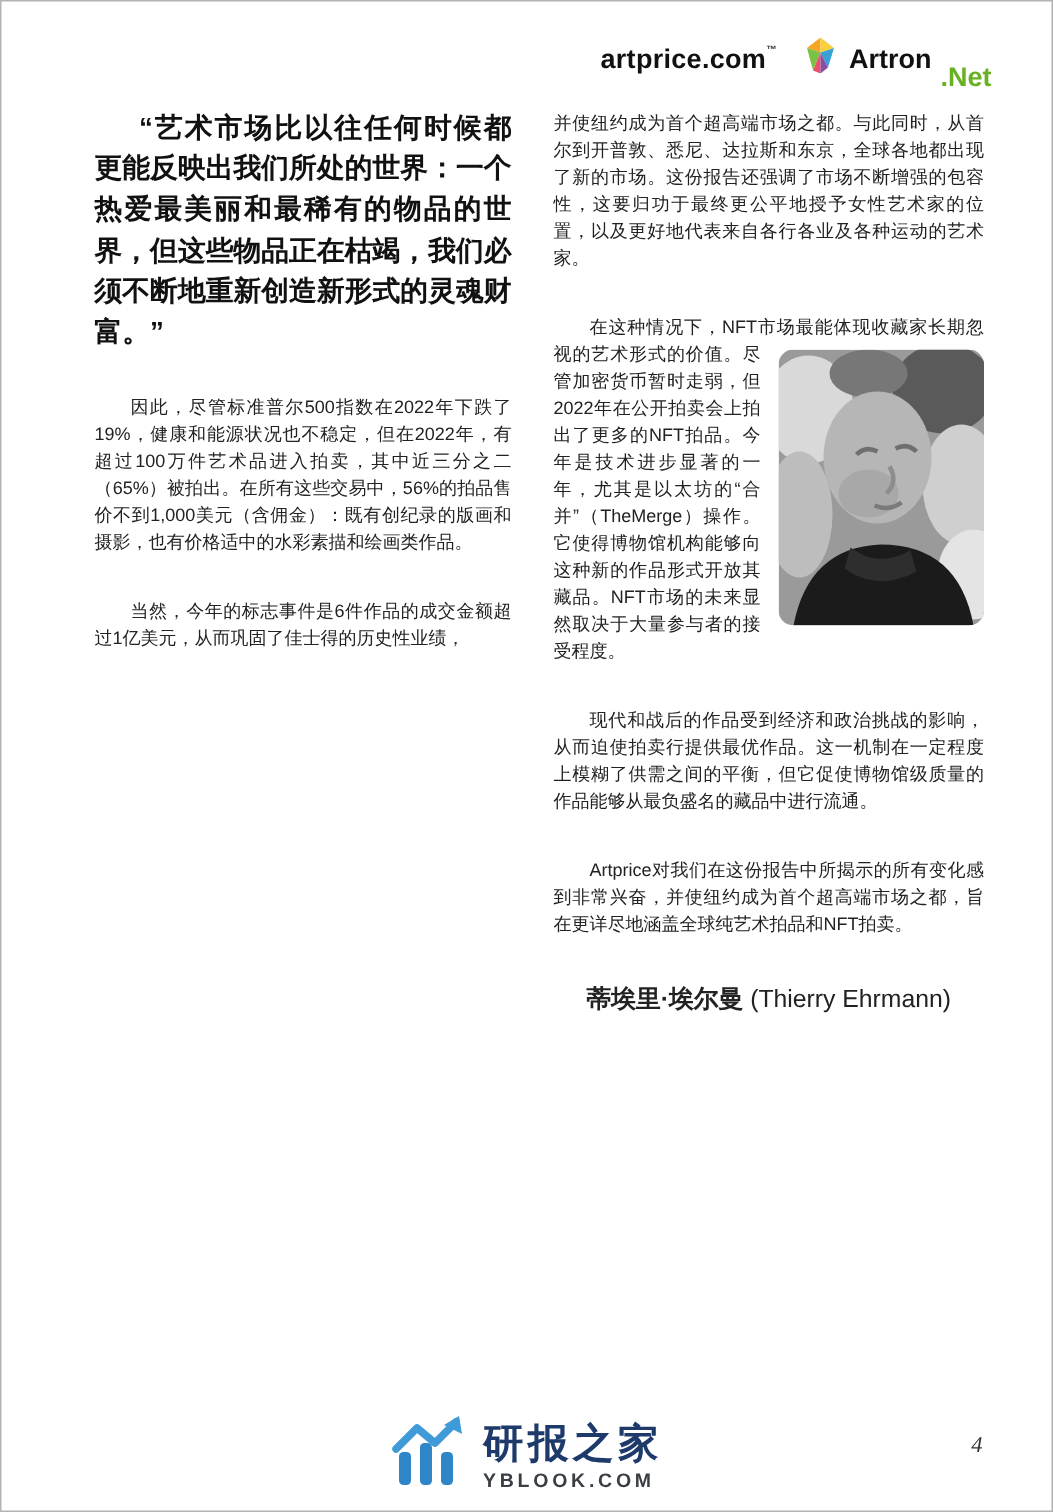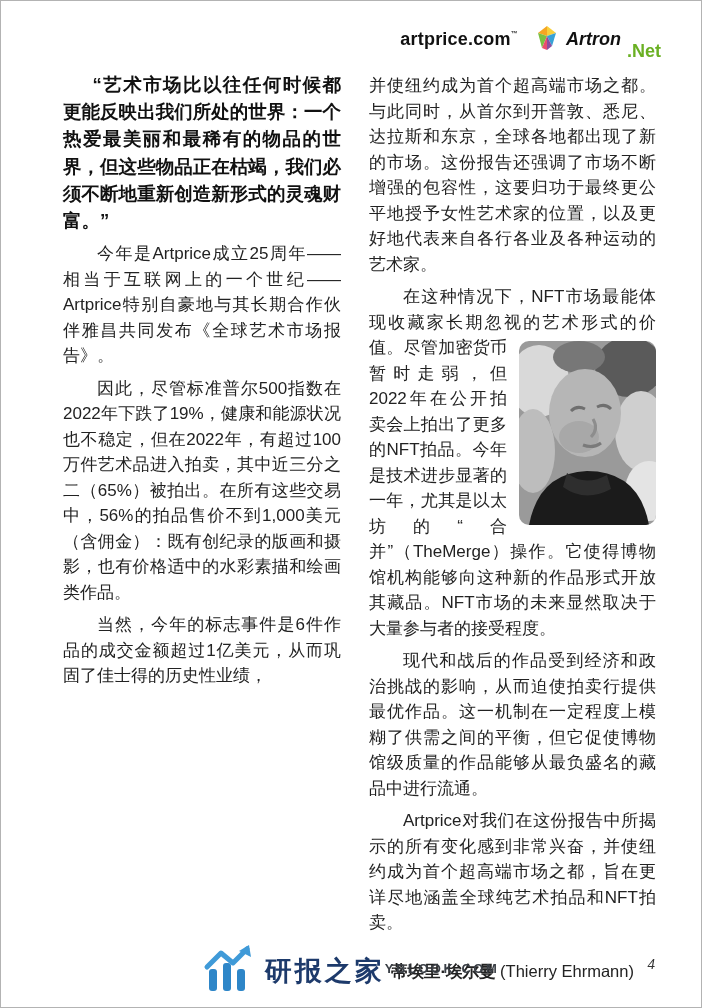--- a/index.html
+++ b/index.html
@@ -20,59 +20,59 @@
   .header {
     position: absolute; top: 16px; right: 40px;
     display: flex; align-items: center; gap: 16px;
   }
   .artprice-logo {
     font-weight: bold; font-size: 18px; color: #111;
     letter-spacing: 0.2px; display: flex; align-items: flex-start;
   }
   .artprice-logo .tm { font-size: 7px; margin-top: 1px; color: #333; }
   .artron-logo { display: flex; align-items: center; gap: 6px; }
-  .artron-name { font-weight: bold; font-size: 18px; color: #111; font-style: italic; }
+  .artron-name { font-weight: bold; font-size: 18px; color: #111; }
   .artron-net  { font-weight: bold; font-size: 18px; color: #6ab023; margin-top: 24px; }
   
   .main {
     position: absolute; top: 70px; left: 62px; right: 47px;
     display: flex; gap: 28px;
   }
   .col-left  { width: 278px; flex: none; }
   .col-right { width: 287px; flex: none; padding-top: 2px; }
   .page-title {
     color: #2b4a9d; font-weight: bold; font-size: 29px;
     letter-spacing: 1px; margin: 4px 0 42px 0;
   }
   .quote {
     font-weight: bold; font-size: 18.5px; line-height: 1.47;
     text-indent: 1.6em; text-align: justify; color: #111;
     margin-bottom: 0;
   }
   p.body {
-    font-size: 17px; line-height: 1.5; text-align: justify;
-    text-indent: 2em; margin: 7px 0; color: #222;
+    font-size: 12px; line-height: 1.5; text-align: justify;
+    text-indent: 2em; margin: 28px 0; color: #222;
   }
   p.body.no-indent { text-indent: 0; margin-top: 0; }
   
   .portrait {
     float: right; width: 137px; height: 184px;
     border-radius: 10px; overflow: hidden;
     margin: 6px 0 8px 12px;
   }
   .portrait svg { display: block; }
   
   .signature { margin-top: 22px; text-align: center; font-size: 16.5px; line-height: 1.6; }
   .signature .name-cn { font-weight: bold; }
   
   .footer-brand {
     position: absolute; left: 0; right: 0; bottom: 8px;
     display: flex; justify-content: center; align-items: center; gap: 10px;
   }
-  .brand-text { display: flex; line-height: 1; }
+  .brand-text { display: flex; flex-direction: column; line-height: 1; }
   .brand-cn  { color: #1d3a6b; font-weight: bold; font-size: 27px; letter-spacing: 3px; }
   .brand-url { color: #3a3f46; font-weight: bold; font-size: 13px; letter-spacing: 2.5px; margin-top: 4px; }
   .page-number {
     position: absolute; right: 46px; bottom: 34px;
     font-family: "Liberation Serif", "DejaVu Serif", serif;
     font-style: italic; font-size: 15px; color: #333;
   }
   .clearfix::after { content: ""; display: block; clear: both; }
 </style>
 </head>
@@ -98,21 +98,20 @@
       </span>
       <span class="artron-name">Artron</span>
       <span class="artron-net">.Net</span>
     </div>
   </div>
 
   <div class="main">
 
     <div class="col-left">
       <p class="quote">“艺术市场比以往任何时候都更能反映出我们所处的世界：一个热爱最美丽和最稀有的物品的世界，但这些物品正在枯竭，我们必须不断地重新创造新形式的灵魂财富。”</p>
-      <p class="body">今年是Artprice成立25周年——相当于互联网上的一个世纪——Artprice特别自豪地与其长期合作伙伴雅昌共同发布《全球艺术市场报告》。</p>
       <p class="body">因此，尽管标准普尔500指数在2022年下跌了19%，健康和能源状况也不稳定，但在2022年，有超过100万件艺术品进入拍卖，其中近三分之二（65%）被拍出。在所有这些交易中，56%的拍品售价不到1,000美元（含佣金）：既有创纪录的版画和摄影，也有价格适中的水彩素描和绘画类作品。</p>
       <p class="body">当然，今年的标志事件是6件作品的成交金额超过1亿美元，从而巩固了佳士得的历史性业绩，</p>
     </div>
 
     <div class="col-right">
       <p class="body no-indent">并使纽约成为首个超高端市场之都。与此同时，从首尔到开普敦、悉尼、达拉斯和东京，全球各地都出现了新的市场。这份报告还强调了市场不断增强的包容性，这要归功于最终更公平地授予女性艺术家的位置，以及更好地代表来自各行各业及各种运动的艺术家。</p>
 
       <p class="body clearfix">
         <span>在这种情况下，NFT市场最能体现收藏家长期忽视的艺术形式</span><span class="portrait">
             <svg width="137" height="184" viewBox="0 0 137 184">

